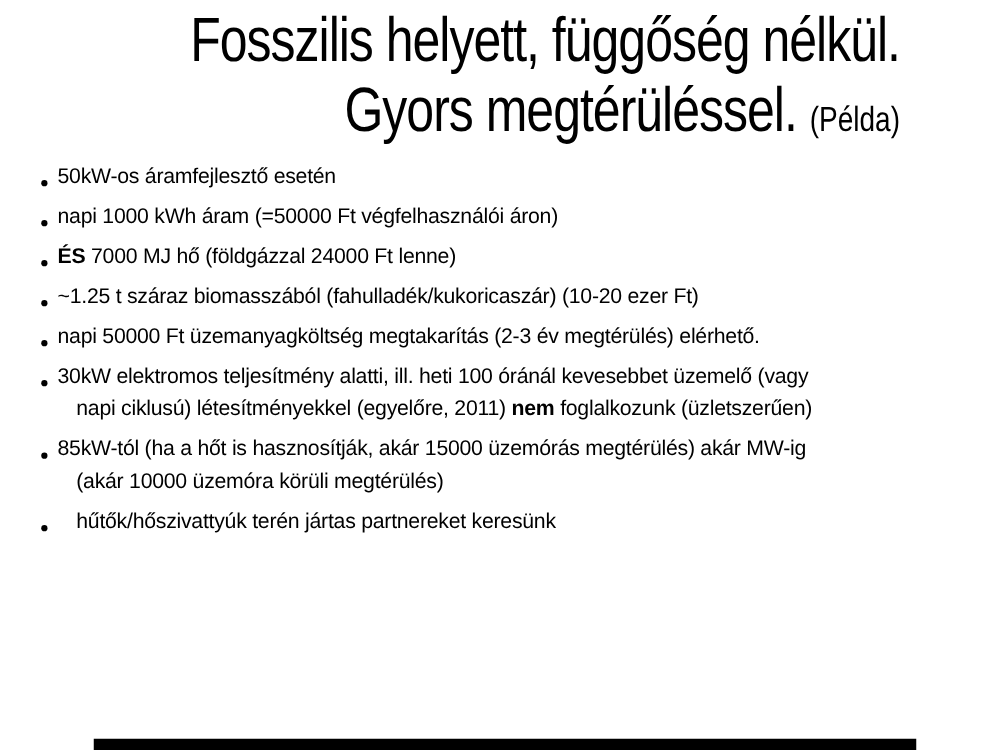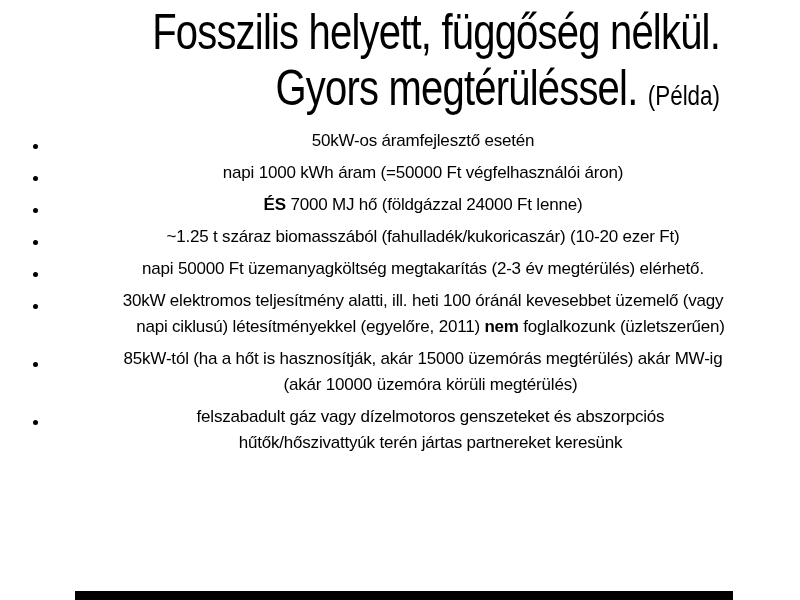--- a/index.html
+++ b/index.html
@@ -39,21 +39,20 @@
   }
   
   .bullets {
     position: absolute;
     top: 128px;
     left: 0;
     width: 800px;
     margin: 0;
     padding: 0;
     list-style: none;
-    text-align: center;
   }
   .bullet-item {
     position: relative;
     margin: 0 0 6px 0;
     font-size: 17px;
     line-height: 26px;
     letter-spacing: -0.2px;
   }
   .bullet-dot {
     position: absolute;
@@ -120,20 +119,19 @@
         <div class="line"><span>30kW elektromos teljesítmény alatti, ill. heti 100 óránál kevesebbet üzemelő (vagy</span></div>
         <div class="line cont"><span>napi ciklusú) létesítményekkel (egyelőre, 2011) </span><span class="bold">nem</span><span> foglalkozunk (üzletszerűen)</span></div>
       </li>
       <li class="bullet-item">
         <span class="bullet-dot"></span>
         <div class="line"><span>85kW-tól (ha a hőt is hasznosítják, akár 15000 üzemórás megtérülés) akár MW-ig</span></div>
         <div class="line cont"><span>(akár 10000 üzemóra körüli megtérülés)</span></div>
       </li>
       <li class="bullet-item">
         <span class="bullet-dot"></span>
-        <div class="line cont"><span>felszabadult gáz vagy dízelmotoros genszeteket és abszorpciós</span></div>
         <div class="line cont"><span>hűtők/hőszivattyúk terén jártas partnereket keresünk</span></div>
       </li>
     </ul>
 
   <div class="bottom-bar"></div>
 
 </div>
 
 </body></html>

